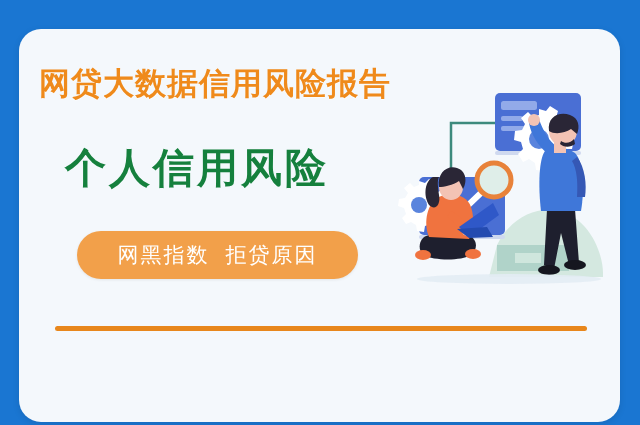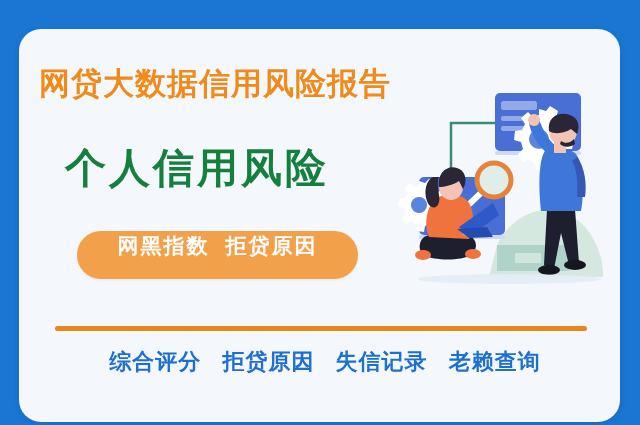--- a/index.html
+++ b/index.html
@@ -60,24 +60,24 @@
     position: absolute;
     left: 58px;
     top: 202px;
     width: 281px;
     height: 48px;
     border-radius: 24px;
     background: #f2a04a;
     border: none;
     color: #ffffff;
     font-size: 21px;
-    font-weight: bold;
+    font-weight: normal;
     letter-spacing: 2px;
     display: flex;
-    align-items: flex-start;
+    align-items: center;
     justify-content: center;
     cursor: pointer;
     box-shadow: 0 1px 3px rgba(0,0,0,0.08);
   }
   .cta .gap { display: inline-block; width: 16px; }
   .divider {
     position: absolute;
     left: 36px;
     top: 297px;
     width: 532px;
@@ -119,26 +119,20 @@
     <div class="subhead">个人信用风险</div>
 
     <button class="cta">
       <span>网黑指数</span>
       <span class="gap"></span>
       <span>拒贷原因</span>
     </button>
 
     <div class="divider"></div>
 
-    <div class="footer-links">
-      <span>综合评分</span>
-      <span>拒贷原因</span>
-      <span>失信记录</span>
-      <span>老赖查询</span>
-    </div>
 
     <div class="illu">
       <svg width="240" height="240" viewBox="0 0 240 240" xmlns="http://www.w3.org/2000/svg">
 
         <g>
           <path d="M108 168 C 128 128, 172 122, 196 150 C 210 166, 214 186, 214 196 L 214 200 L 100 200 Z" fill="#d4e8e0"></path>
           <rect x="108" y="168" width="72" height="26" fill="#a9cfc4" opacity="0.85"></rect>
           <rect x="126" y="176" width="26" height="10" fill="#cfe6dd"></rect>
         </g>
 

